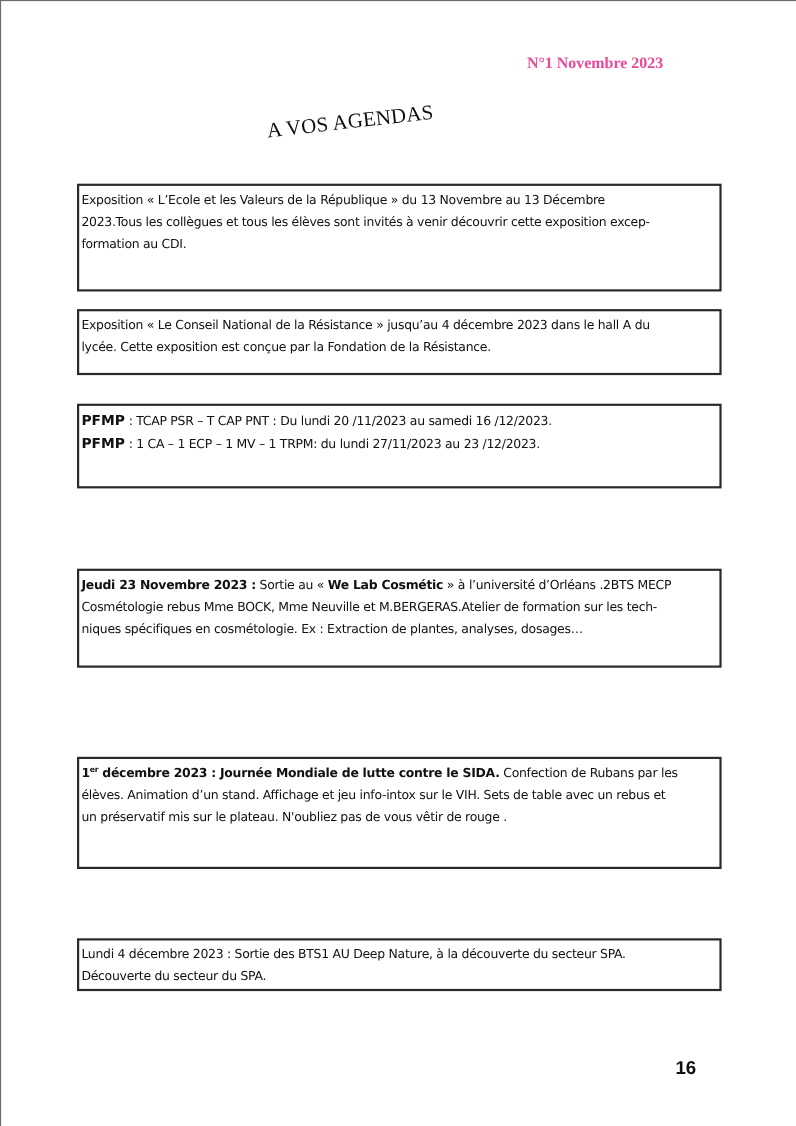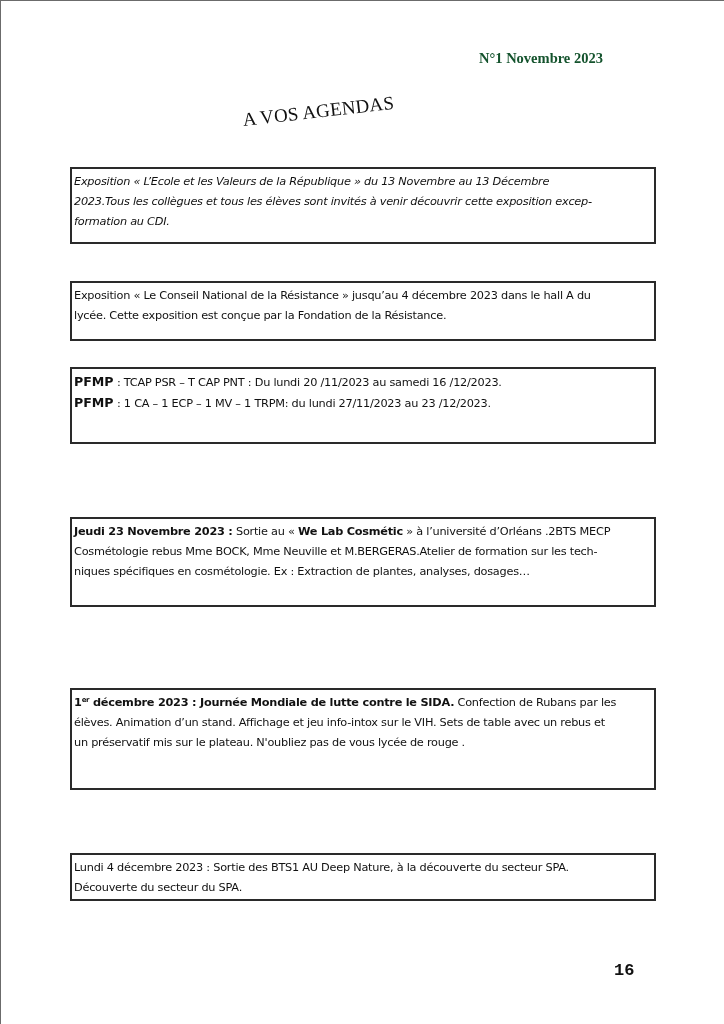--- a/index.html
+++ b/index.html
@@ -17,21 +17,21 @@
       box-sizing: border-box;
       color: #111;
     }
     .issue {
       position: absolute;
       left: 478px;
       top: 49px;
       font-family: "Liberation Serif", "DejaVu Serif", serif;
       font-weight: bold;
       font-size: 14.5px;
-      color: #14532d;
+      color: #ec4899;
       white-space: nowrap;
     }
     .heading {
       position: absolute;
       left: 243px;
       top: 108px;
       font-family: "Liberation Serif", "DejaVu Serif", serif;
       font-size: 19px;
       letter-spacing: 0.2px;
       color: #111;
@@ -59,33 +59,33 @@
       white-space: nowrap;
       text-align: left;
     }
     .b { font-weight: bold; }
     .pfmp { font-weight: bold; font-size: 12.6px; letter-spacing: 0; }
     sup { font-size: 7px; line-height: 0; vertical-align: 4px; font-weight: bold; }
     .pagenum {
       position: absolute;
       left: 613px;
       top: 960px;
-      font-family: Liberation Mono, monospace;
+      font-family: Liberation Sans, sans-serif;
       font-weight: bold;
       font-size: 17px;
       color: #111;
     }
   </style>
 </head>
 <body>
 
 <div class="issue">N°1 Novembre 2023</div>
 <div class="heading">A VOS AGENDAS</div>
 
-<div class="box" style="top:166px;height:77px;font-style:italic;">
+<div class="box" style="top:166px;height:98px;">
   <span class="line">Exposition « L’Ecole et les Valeurs de la République » du 13 Novembre au 13 Décembre</span>
   <span class="line">2023.Tous les collègues et tous les élèves sont invités à venir découvrir cette exposition excep-</span>
   <span class="line">formation au CDI.</span>
 </div>
 
 <div class="box" style="top:280px;height:60px;">
   <span class="line">Exposition « Le Conseil National de la Résistance » jusqu’au 4 décembre 2023 dans le hall A du</span>
   <span class="line">lycée. Cette exposition est conçue par la Fondation de la Résistance.</span>
 </div>
 
@@ -104,21 +104,21 @@
   </span>
   <span class="line">Cosmétologie rebus Mme BOCK, Mme Neuville et M.BERGERAS.Atelier de formation sur les tech-</span>
   <span class="line">niques spécifiques en cosmétologie.  Ex : Extraction de plantes, analyses, dosages…</span>
 </div>
 
 <div class="box" style="top:687px;height:102px;">
   <span class="line">
     <span class="b"><span>1</span><sup>er</sup><span> décembre 2023 : Journée Mondiale de lutte contre le SIDA.</span></span><span> Confection de Rubans par  les</span>
   </span>
   <span class="line">élèves. Animation d’un stand. Affichage et jeu info-intox sur le VIH. Sets de table avec un rebus et</span>
-  <span class="line">un préservatif mis sur le plateau. N'oubliez pas de vous lycée de rouge .</span>
+  <span class="line">un préservatif mis sur le plateau. N'oubliez pas de vous vêtir de rouge .</span>
 </div>
 
 <div class="box" style="top:852px;height:48px;">
   <span class="line">Lundi 4 décembre 2023 : Sortie des BTS1 AU Deep Nature, à la découverte du secteur SPA.</span>
   <span class="line">Découverte du secteur du SPA.</span>
 </div>
 
 <div class="pagenum">16</div>
 
 </body></html>

